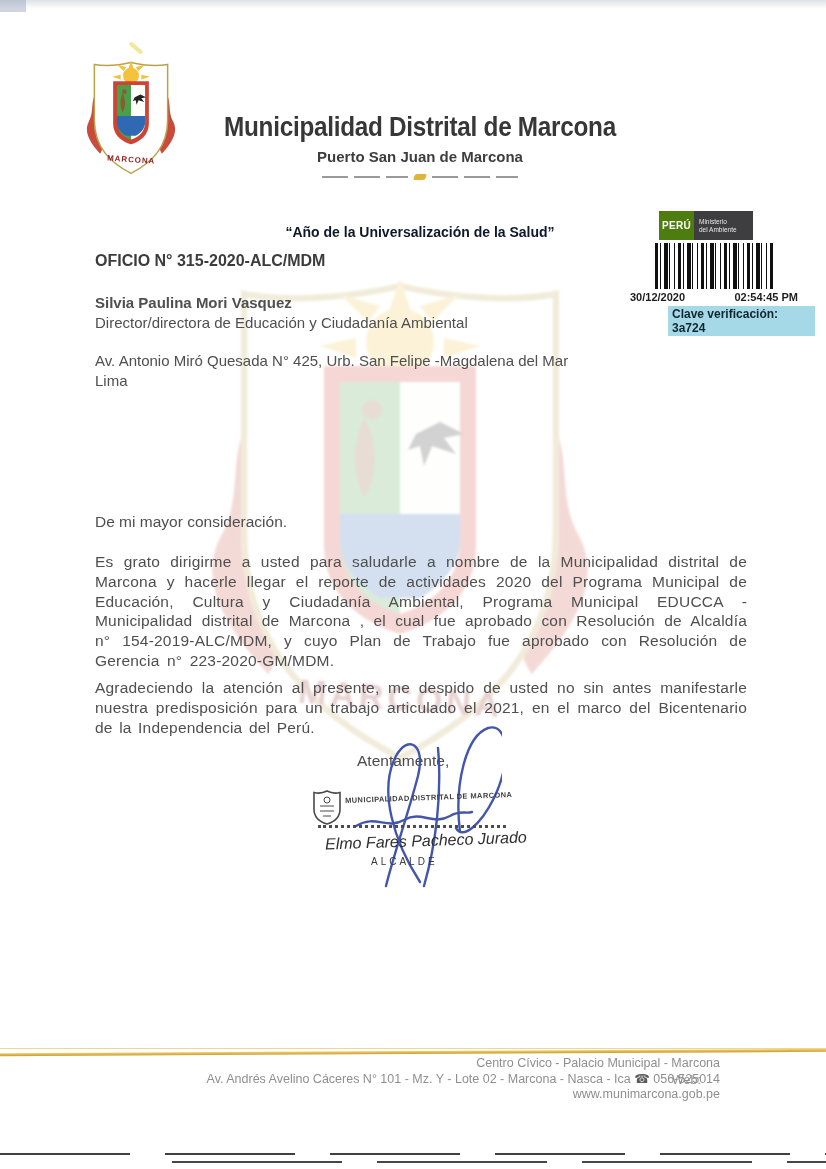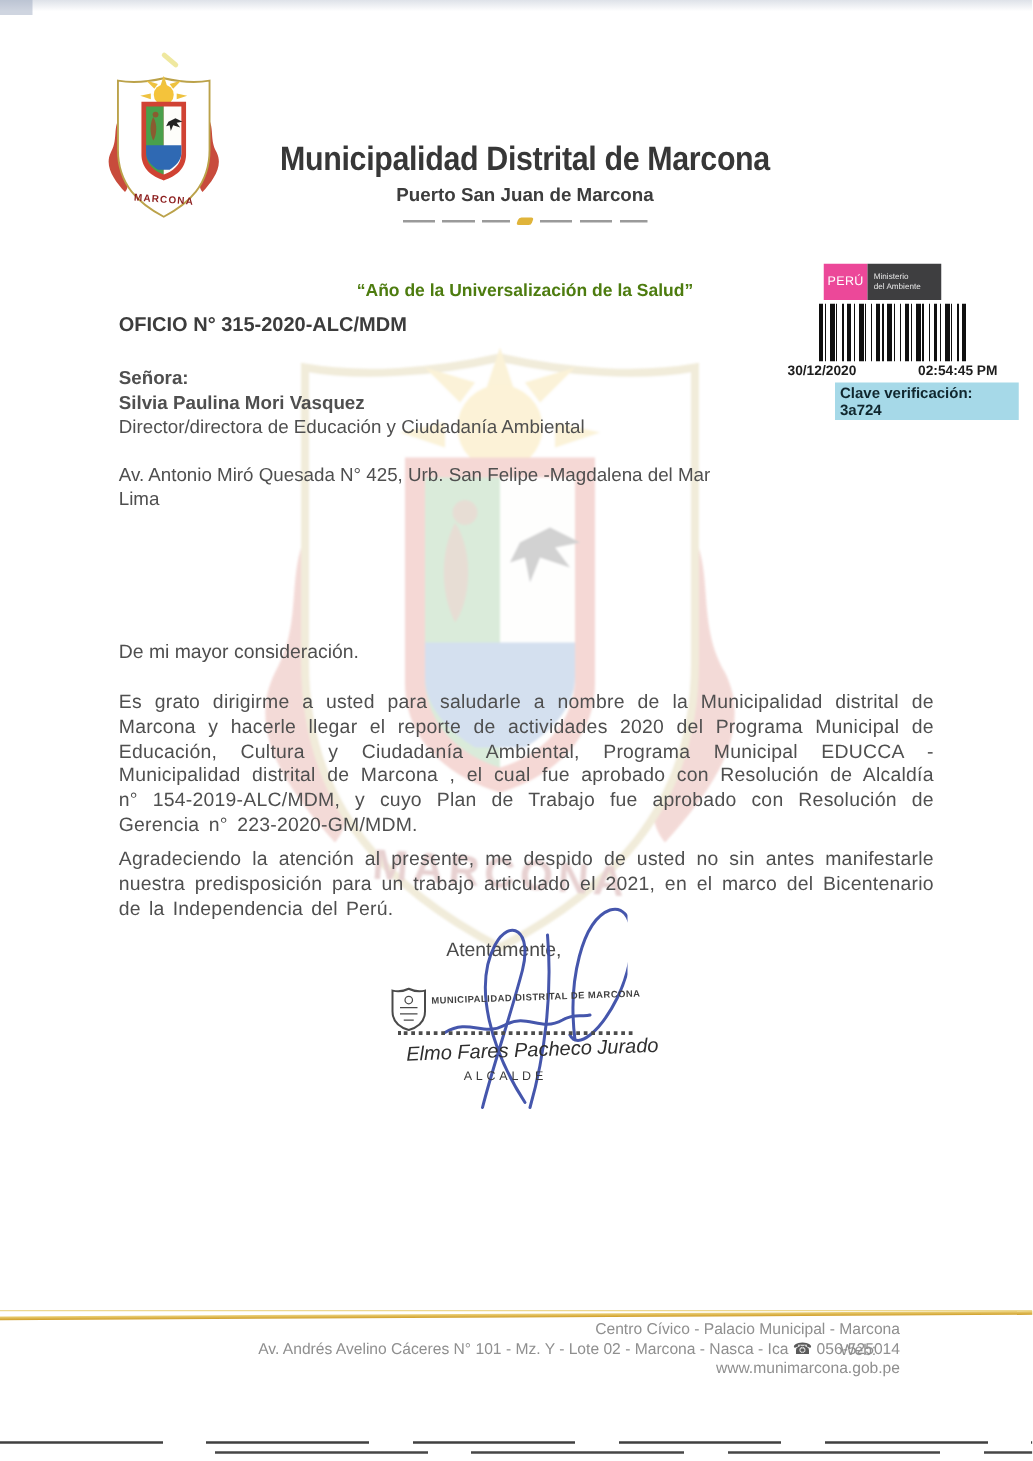--- a/index.html
+++ b/index.html
@@ -25,35 +25,35 @@
   .title{font-size:27px;font-weight:bold;color:#373737;letter-spacing:-.3px;
          transform:scaleX(.9);transform-origin:center;white-space:nowrap;}
   .subtitle{margin-top:5px;font-size:15px;font-weight:bold;color:#3d3d3d;}
   .hdr-divider{margin:8px auto 0;width:210px;height:8px;display:flex;align-items:center;justify-content:center;gap:6px;}
   .dash{height:2px;width:86px;background:repeating-linear-gradient(90deg,#9a9a9a 0 26px,rgba(0,0,0,0) 26px 32px);}
   .gold-dot{width:12px;height:6px;background:#e0b43a;border-radius:2px;transform:skewX(-20deg);}
 
   
   .registry{left:630px;top:211px;width:185px;}
   .reg-head{margin-left:29px;display:flex;height:29px;width:94px;}
-  .peru-box{width:35px;background:#ec4899;color:#fff;font-size:10px;font-weight:normal;
+  .peru-box{width:35px;background:#4d7c0f;color:#fff;font-size:10px;font-weight:bold;
             display:flex;align-items:center;justify-content:center;letter-spacing:.3px;}
   .min-box{width:59px;background:#3e3e40;color:#e8e8e8;font-size:6.5px;line-height:8px;
            display:flex;flex-direction:column;justify-content:center;padding-left:5px;box-sizing:border-box;}
   .barcode{margin:3px 0 0 25px;width:118px;height:46px;
      background:repeating-linear-gradient(90deg,#101010 0 3px,#fff 3px 5px,#101010 5px 6px,#fff 6px 9px,
         #101010 9px 13px,#fff 13px 14px,#101010 14px 15px,#fff 15px 19px,#101010 19px 20px,#fff 20px 23px);}
   .reg-number{margin-top:1px;font-size:26px;font-weight:bold;color:#0d0d0d;letter-spacing:.5px;white-space:nowrap;}
   .reg-datetime{margin-top:2px;display:flex;justify-content:space-between;width:168px;
                 font-size:11px;font-weight:bold;color:#1d1d1d;}
   .reg-clave{margin-top:3px;margin-left:38px;font-size:12px;font-weight:bold;color:#10262e;
              background:#a6d9e8;padding:1px 4px;display:inline-block;}
 
   
-  .motto{left:95px;top:224px;width:650px;text-align:center;font-size:14px;font-weight:bold;color:#4d7c0f;}
+  .motto{left:95px;top:224px;width:650px;text-align:center;font-size:14px;font-weight:bold;color:#0f172a;}
   .oficio{left:95px;top:252px;font-size:16px;font-weight:bold;color:#3c3c3c;}
   .recipient{left:95px;top:293px;font-size:15px;line-height:19.5px;color:#4f4f4f;}
   .addr{margin-top:19px;}
   .subject{left:95px;top:441px;width:652px;font-size:15.5px;line-height:20px;
            text-align:justify;color:#4f4f4f;word-spacing:3px;letter-spacing:.2px;}
   .subject .b{color:#3c3c3c;}
   .greeting{left:95px;top:513px;font-size:15.5px;color:#4f4f4f;}
   .para1{left:95px;top:552px;width:652px;font-size:15.5px;line-height:19.8px;text-align:justify;
          color:#4f4f4f;word-spacing:3px;letter-spacing:.2px;}
   .para2{left:95px;top:678px;width:652px;font-size:15.5px;line-height:19.8px;text-align:justify;
@@ -150,21 +150,20 @@
       <span>30/12/2020</span>
       <span>02:54:45 PM</span>
     </div>
     <div class="reg-clave">Clave verificación: 3a724</div>
   </div>
 
   <div class="abs motto">“Año de la Universalización de la Salud”</div>
   <div class="abs oficio">OFICIO N° 315-2020-ALC/MDM</div>
 
   <div class="abs recipient">
-    <div class="b">Señora:</div>
     <div class="b">Silvia Paulina Mori Vasquez</div>
     <div>Director/directora de Educación y Ciudadanía Ambiental</div>
     <div class="addr">Av. Antonio Miró Quesada N° 425, Urb. San Felipe -Magdalena del Mar</div>
     <div>Lima</div>
   </div>
 
 
   <div class="abs greeting">De mi mayor consideración.</div>
   <div class="abs para1">Es grato dirigirme a usted para saludarle a nombre de la Municipalidad distrital de Marcona y hacerle llegar el reporte de actividades 2020 del Programa Municipal de Educación, Cultura y Ciudadanía Ambiental, Programa Municipal EDUCCA - Municipalidad distrital de Marcona , el cual fue aprobado con Resolución de Alcaldía n° 154-2019-ALC/MDM, y cuyo Plan de Trabajo fue aprobado con Resolución de Gerencia n° 223-2020-GM/MDM.</div>
   <div class="abs para2">Agradeciendo la atención al presente, me despido de usted no sin antes manifestarle nuestra predisposición para un trabajo articulado el 2021, en el marco del Bicentenario de la Independencia del Perú.</div>

